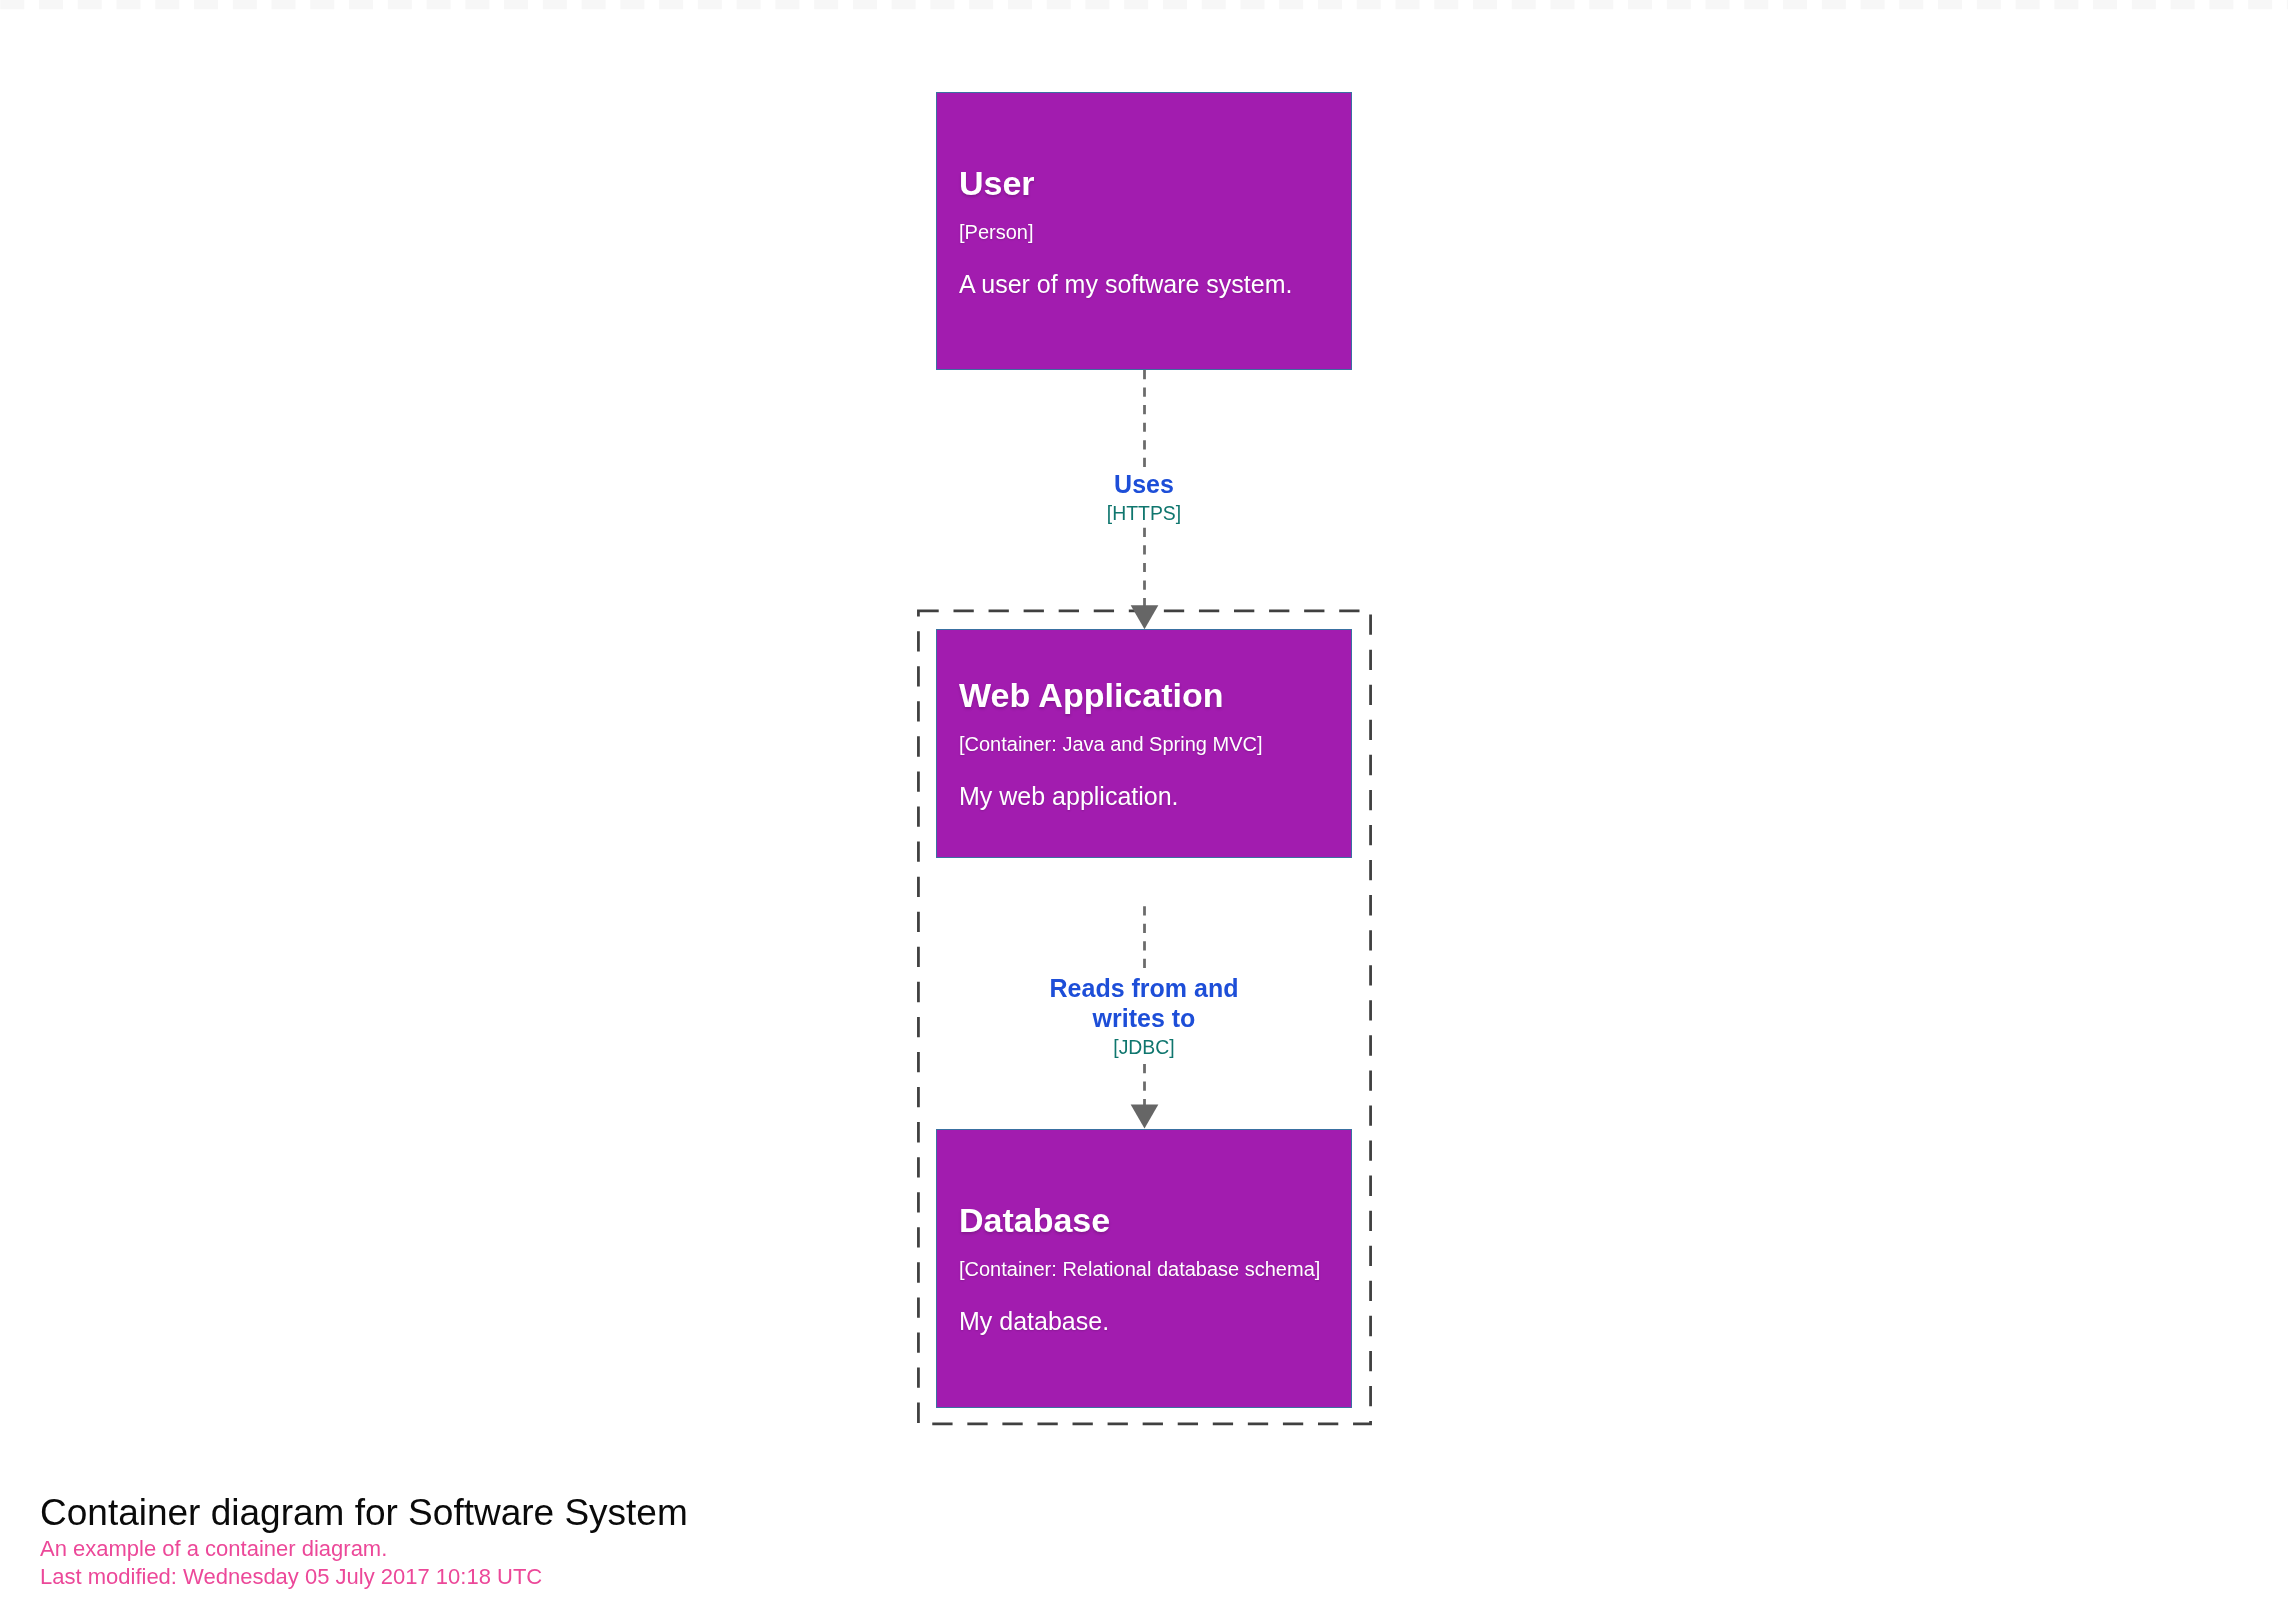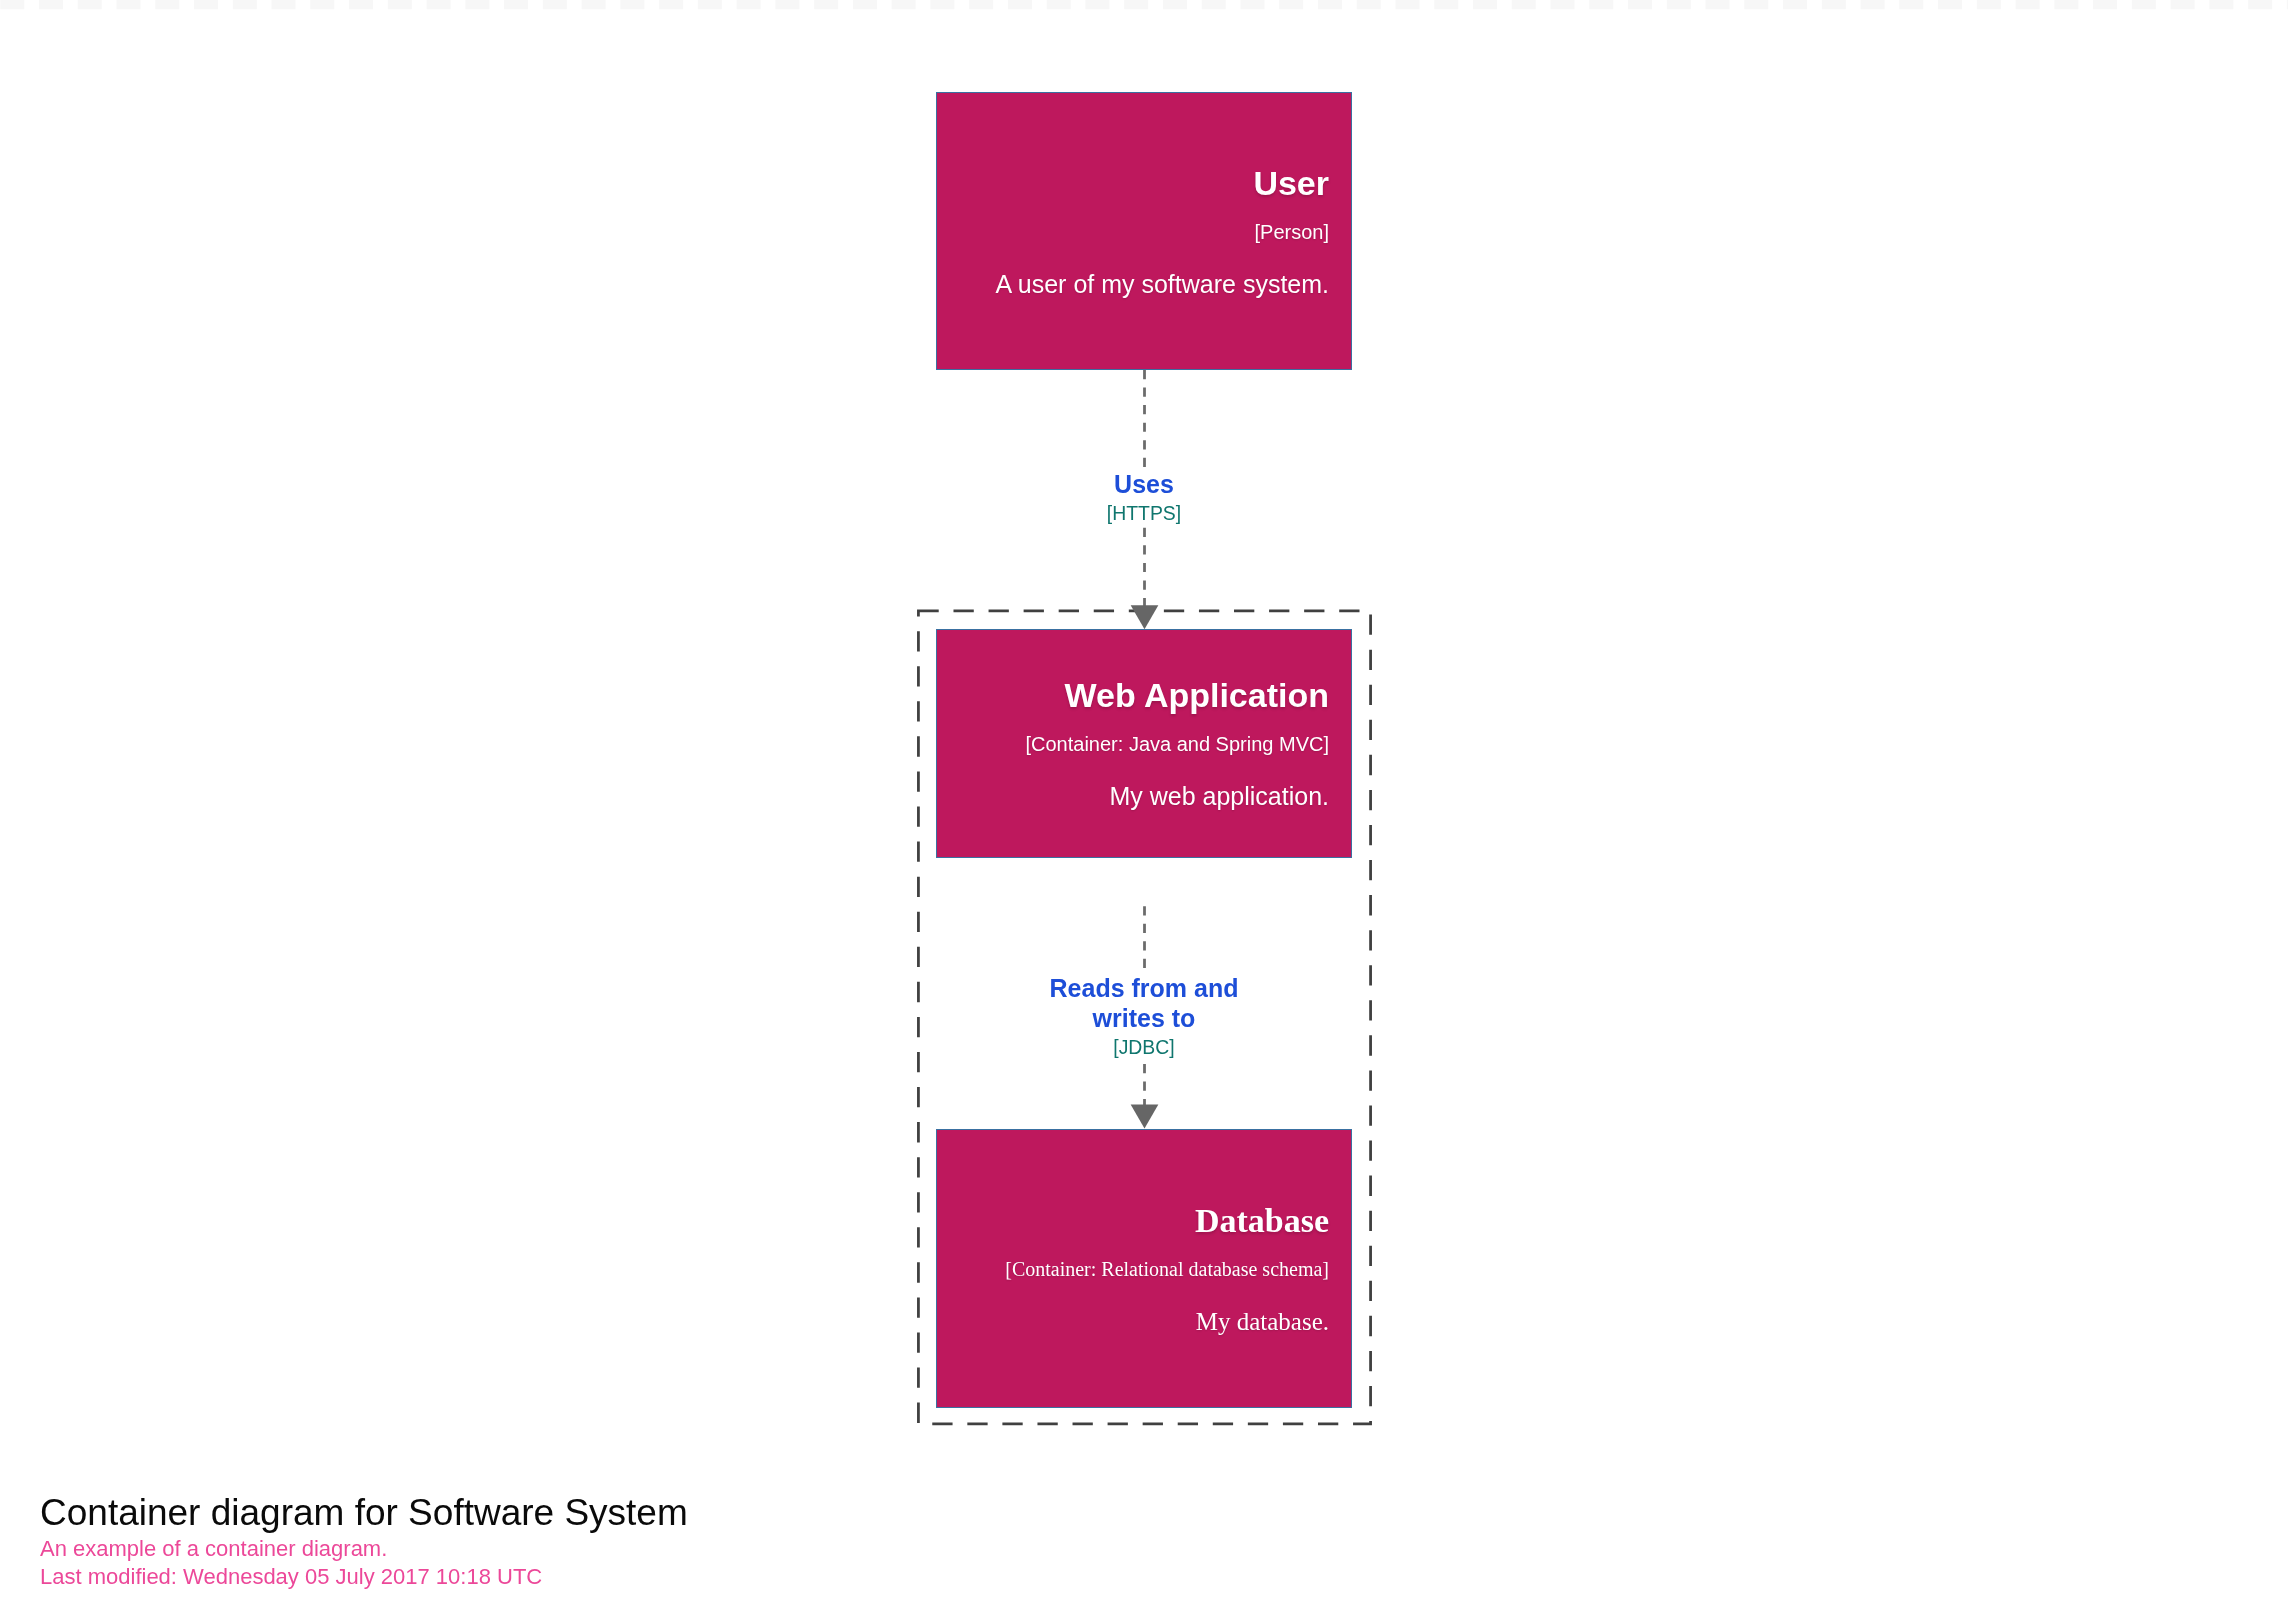--- a/index.html
+++ b/index.html
@@ -19,33 +19,33 @@
   #lines-svg {
     position: absolute;
     left: 0; top: 0;
     width: 2289px; height: 1613px;
   }
 
   .node {
     position: absolute;
     box-sizing: border-box;
     width: 416px;
-    background: #be185d;
+    background: #a21caf;
     border: 1.8px solid #3a70a1;
     color: #ffffff;
     display: flex;
     flex-direction: column;
-    align-items: flex-end;
+    align-items: flex-start;
     justify-content: center;
     text-align: center;
     padding: 0 22px;
   }
   #node-user          { left: 936px; top: 92px;  height: 278px; }
   #node-web-application { left: 936px; top: 629px;  height: 229px; }
-  #node-database      { left: 936px; top: 1129px; height: 279px; font-family: Liberation Serif, serif; }
+  #node-database      { left: 936px; top: 1129px; height: 279px; }
 
   .node-name {
     font-size: 34px;
     font-weight: bold;
     line-height: 41px;
     text-shadow: 0 1.8px 2.8px rgba(0,0,0,0.18);
   }
   .node-meta {
     font-size: 20px;
     line-height: 28px;

